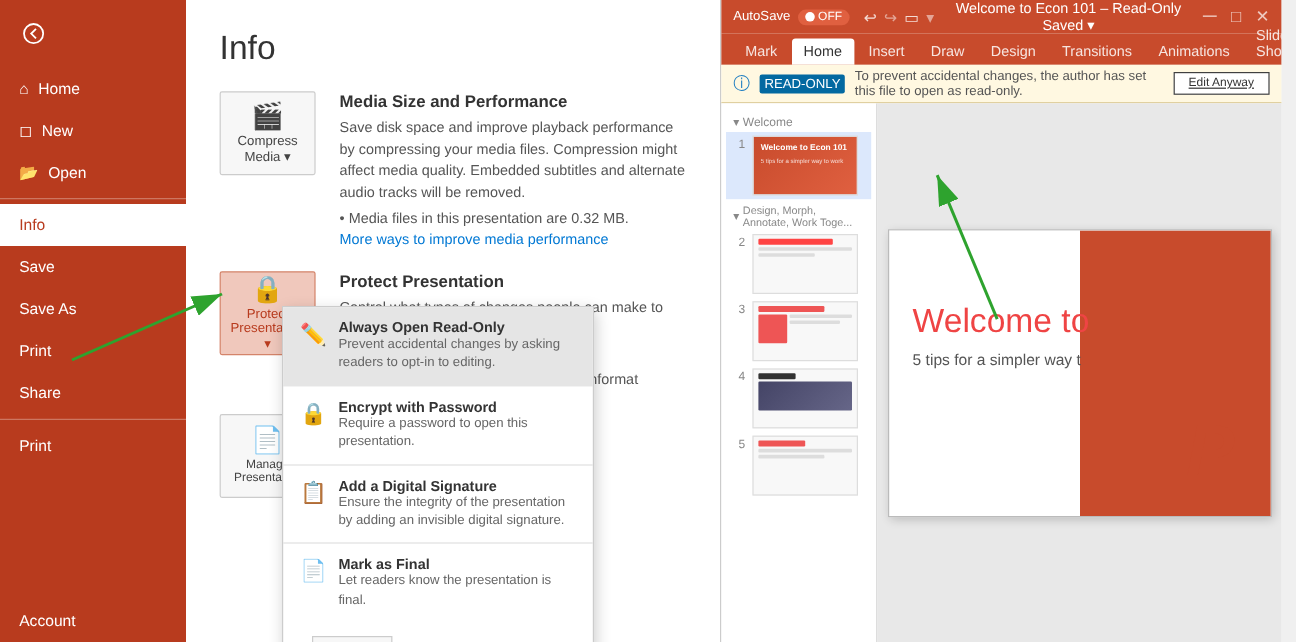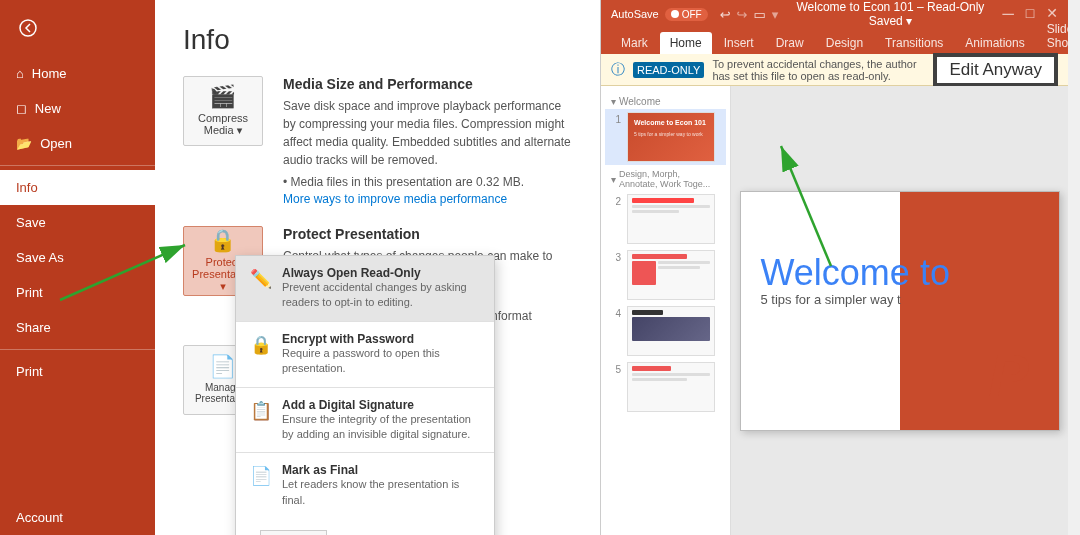--- a/index.html
+++ b/index.html
@@ -336,24 +336,25 @@
 
     .readonly-text {
       color: #555;
       font-size: 11px;
       flex: 1;
     }
 
     .edit-anyway-btn {
       padding: 3px 12px;
       background: #fff;
-      border: 4px solid #404040;
-      font-size: 17px;
+      border: 1px solid #404040;
+      font-size: 10px;
       cursor: pointer;
       color: #333;
+      text-decoration: underline;
     }
 
     
     .slides-area {
       display: flex;
       flex: 1;
       overflow: hidden;
     }
 
     .slides-panel {
@@ -449,23 +450,23 @@
       right: 0; top: 0;
       width: 50%;
       height: 100%;
       background: #c84b2c;
     }
 
     .big-slide-title {
       position: absolute;
       left: 20px;
       top: 60px;
-      font-size: 36px;
+      font-size: 28px;
       font-weight: 300;
-      color: #3b82f6;
+      color: #ef4444;
     }
 
     .big-slide-sub {
       position: absolute;
       left: 20px;
       top: 100px;
       font-size: 13px;
       color: #555;
     }
 

